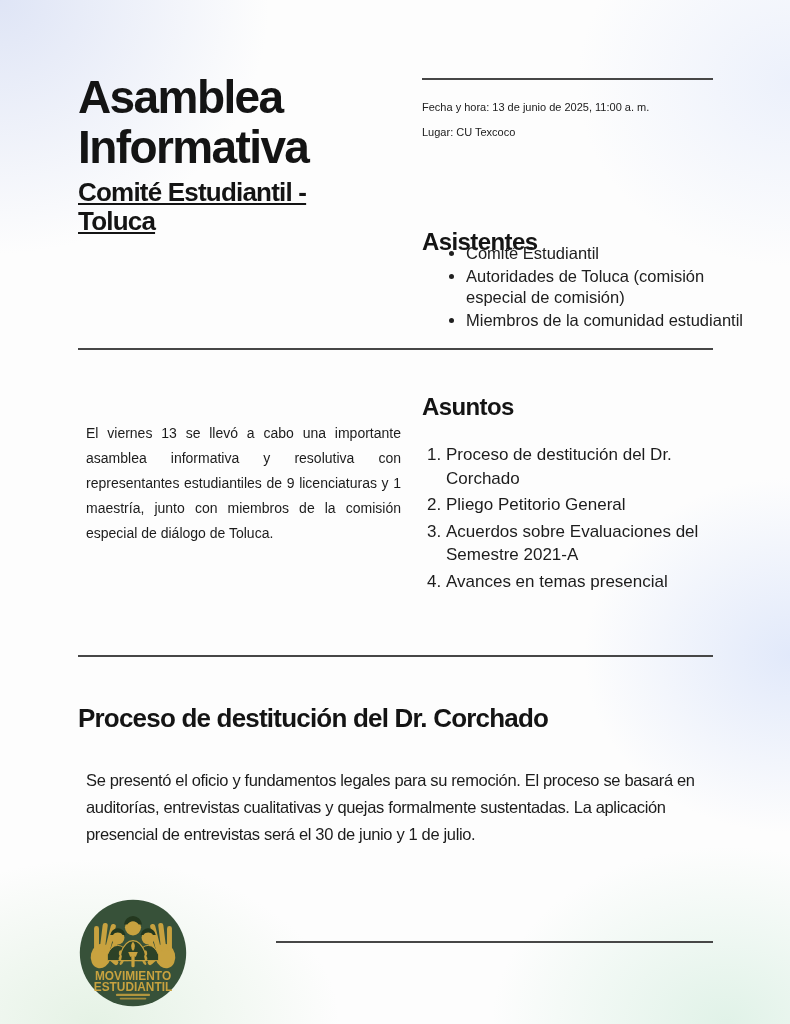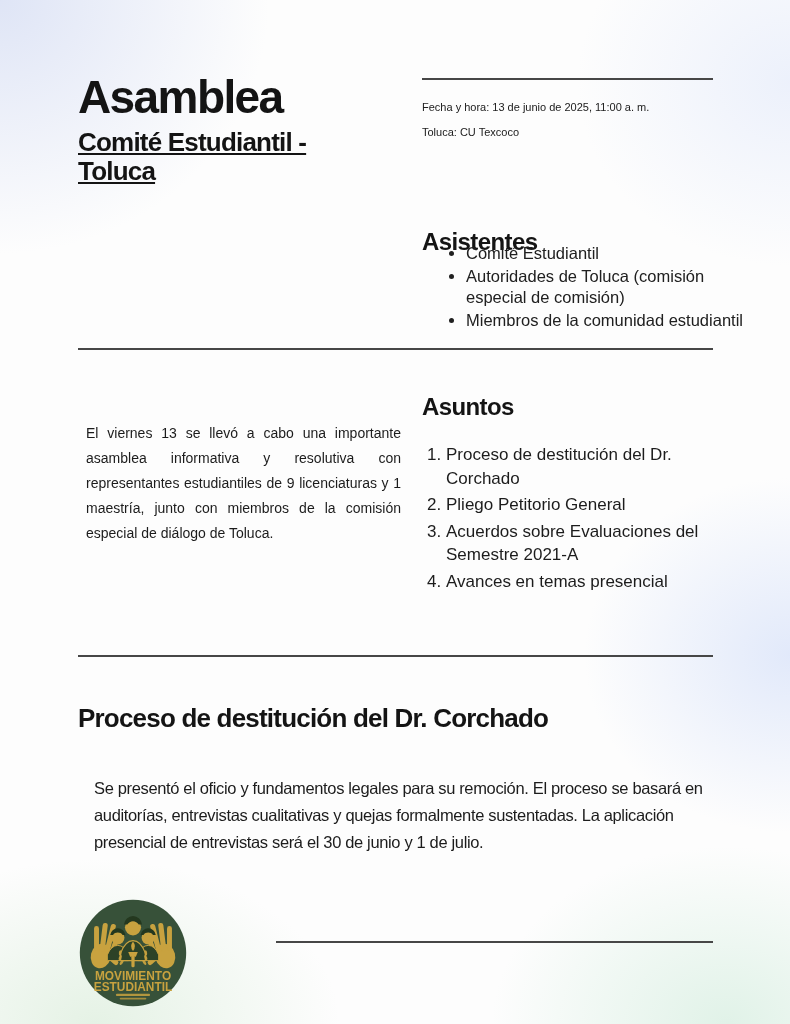--- a/index.html
+++ b/index.html
@@ -72,42 +72,43 @@
   .agenda-list li{margin:0 0 3px 0;}
   
   .rule-2{left:78px;top:655px;width:635px;}
   .section-heading{
     position:absolute;left:78px;top:702px;margin:0;
     font-size:26px;line-height:32px;font-weight:700;
     letter-spacing:-0.8px;color:#141414;
   }
   .section-paragraph{
     position:absolute;left:78px;top:759px;width:648px;
-    margin:16px;font-size:16.5px;line-height:27px;letter-spacing:-0.35px;
+    margin:8px;font-size:16.5px;line-height:27px;letter-spacing:-0.35px;
     color:#1c1c1c;
   }
   .logo{position:absolute;left:76px;top:896px;width:114px;height:114px;}
   .rule-bottom{left:276px;top:941px;width:437px;}
 </style>
 </head>
 <body>
 
 <div class="page">
 
   <div class="title-block">
     <h1>
       <span>Asamblea</span>
+      <span>Informativa</span>
     </h1>
     <h2>Comité Estudiantil - Toluca</h2>
   </div>
 
   <div class="rule rule-top-right"></div>
   <div class="meta-block">
     <p>Fecha y hora: 13 de junio de 2025, 11:00 a. m.</p>
-    <p>Toluca: CU Texcoco</p>
+    <p>Lugar: CU Texcoco</p>
   </div>
   <h3 class="col-heading attendees-heading">Asistentes</h3>
   <ul class="attendees-list">
     <li>Comité Estudiantil</li>
     <li>Autoridades de Toluca (comisión especial de comisión)</li>
     <li>Miembros de la comunidad estudiantil</li>
   </ul>
 
   <div class="rule rule-mid"></div>
 

